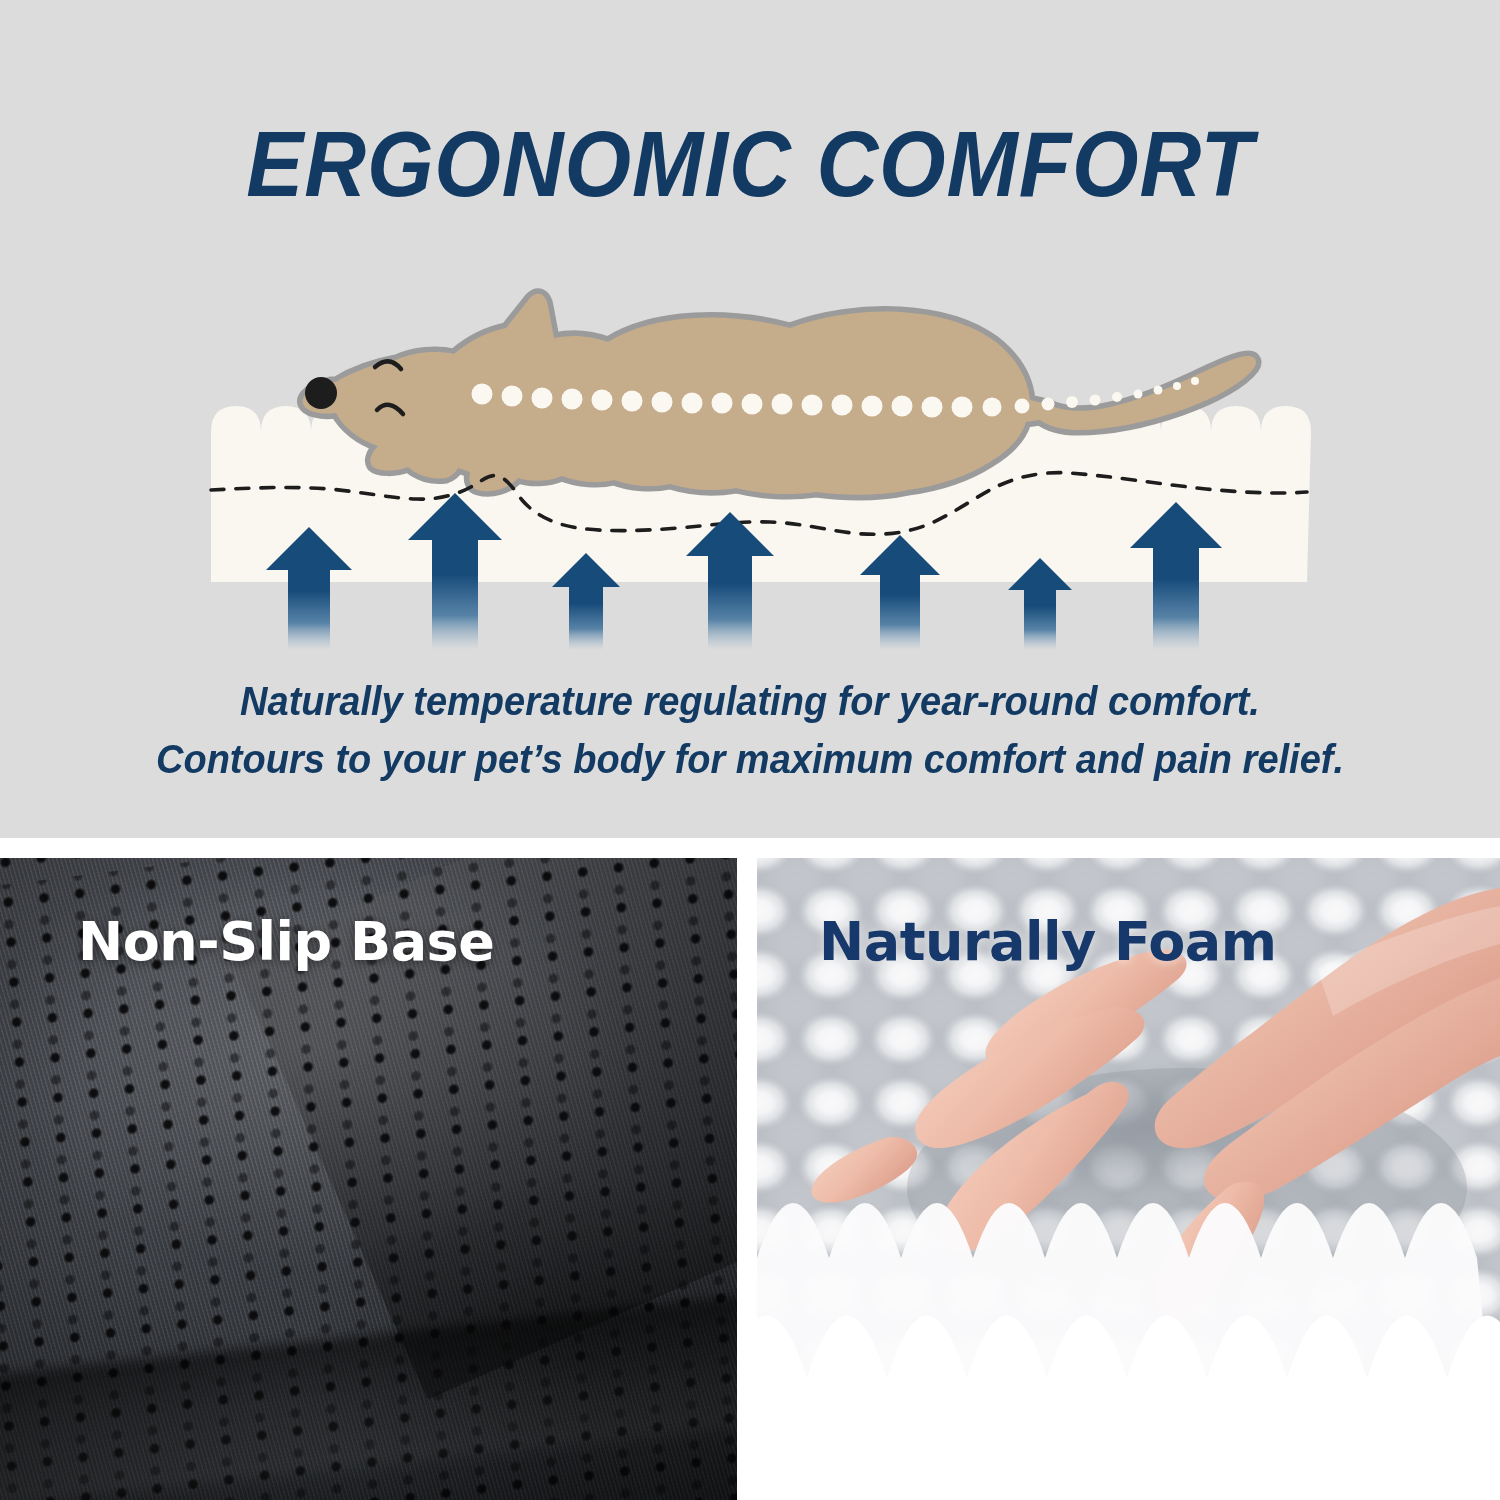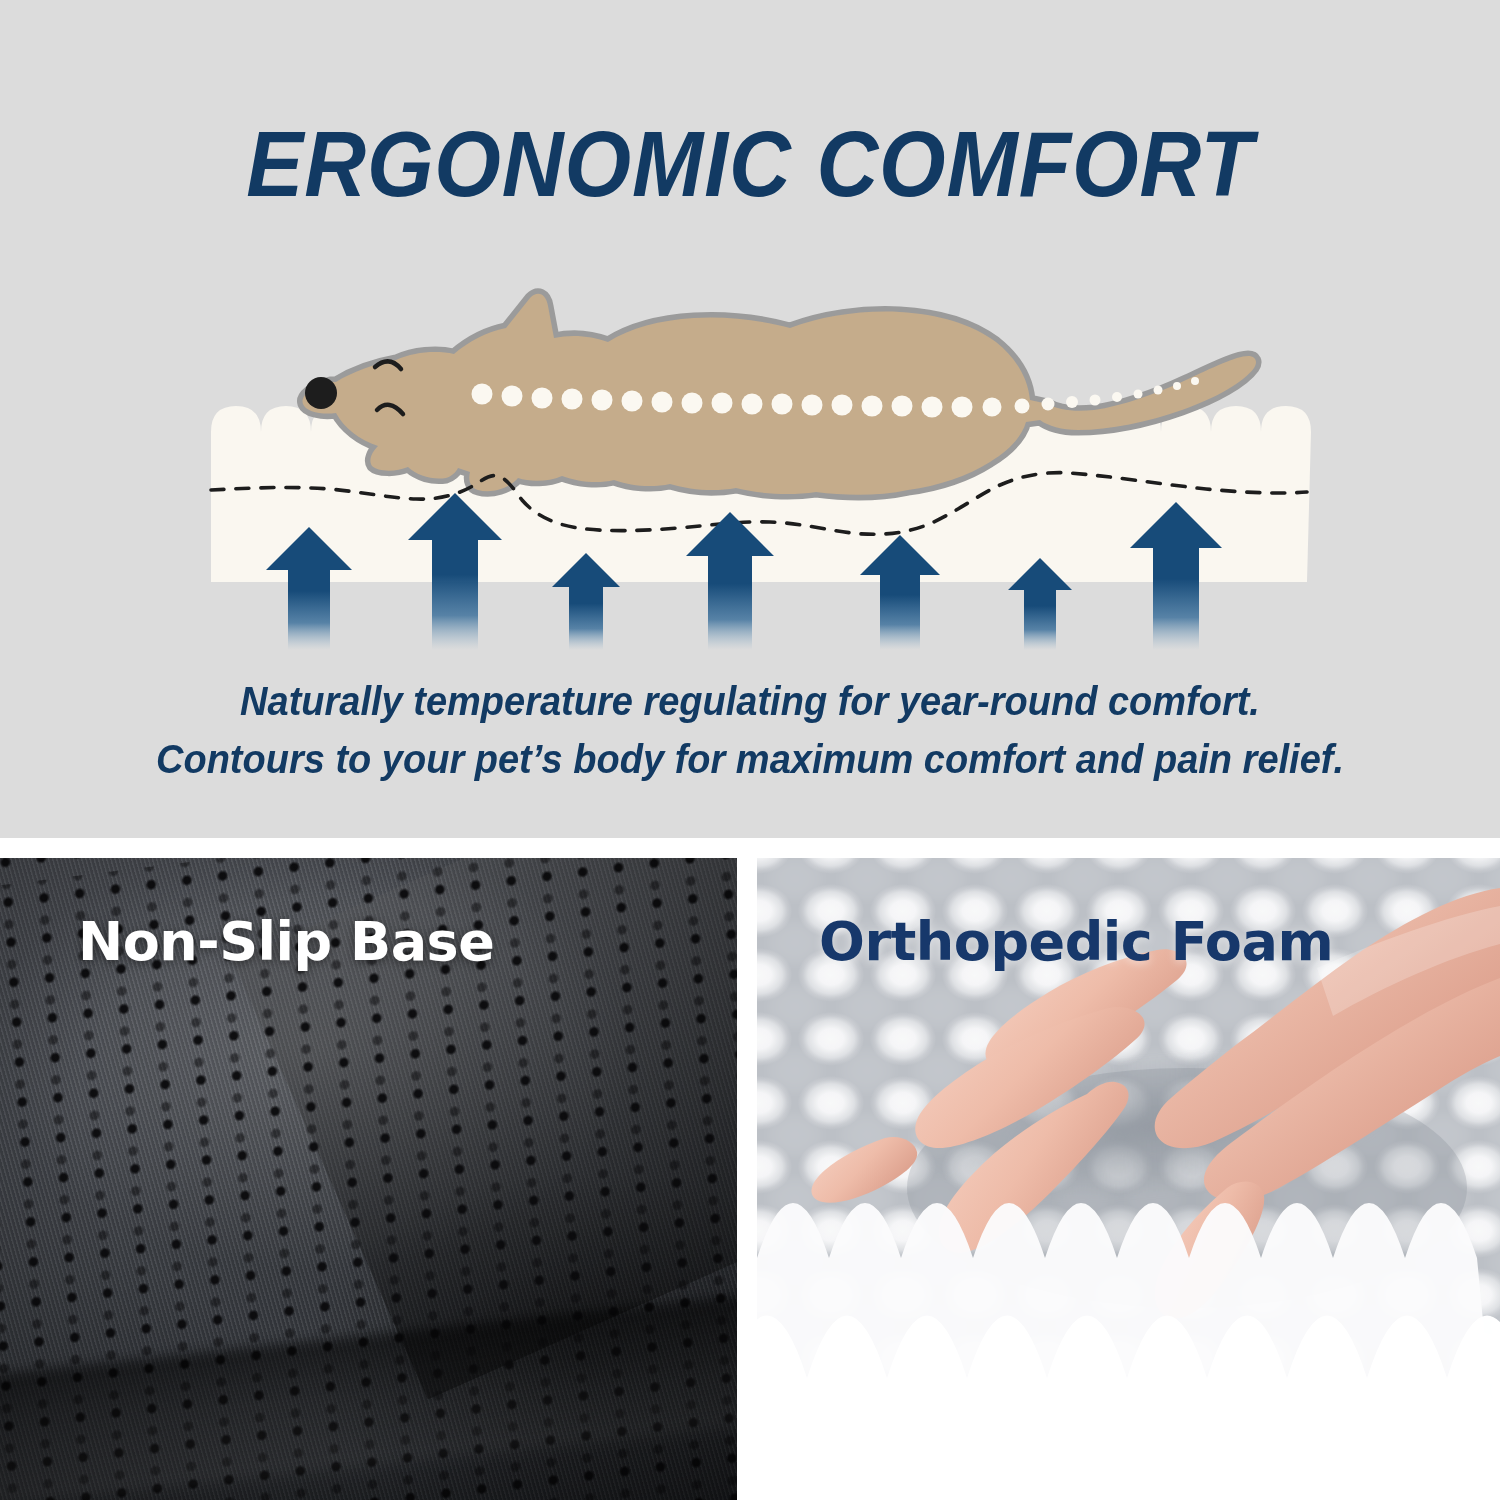--- a/index.html
+++ b/index.html
@@ -537,19 +537,19 @@
       <svg class="hand-wrap" viewBox="0 0 743 642" style="z-index:30">
         <g fill="#fbfbfc" opacity="0.97">
           <path d="M0,400 q36,-110 72,0 q36,-110 72,0 q36,-110 72,0 q36,-110 72,0 q36,-110 72,0 q36,-110 72,0 q36,-110 72,0 q36,-110 72,0 q36,-110 72,0 q36,-110 72,0 L743,642 L0,642 Z"></path>
         </g>
         <g fill="#ffffff" opacity="0.99">
           <path d="M-30,520 q40,-125 80,0 q40,-125 80,0 q40,-125 80,0 q40,-125 80,0 q40,-125 80,0 q40,-125 80,0 q40,-125 80,0 q40,-125 80,0 q40,-125 80,0 q40,-125 80,0 L800,642 L-30,642 Z"></path>
         </g>
         <rect x="0" y="380" width="743" height="262" fill="url(#none)" opacity="0"></rect>
       </svg>
 
-      <div class="panel-label label-right">Orthopedic Foam</div>
+      <div class="panel-label label-right">Naturally Foam</div>
     </div>
   </div>
 
   <div class="gap-horizontal"></div>
   <div class="gap-vertical"></div>
 </div>
 
 </body></html>

